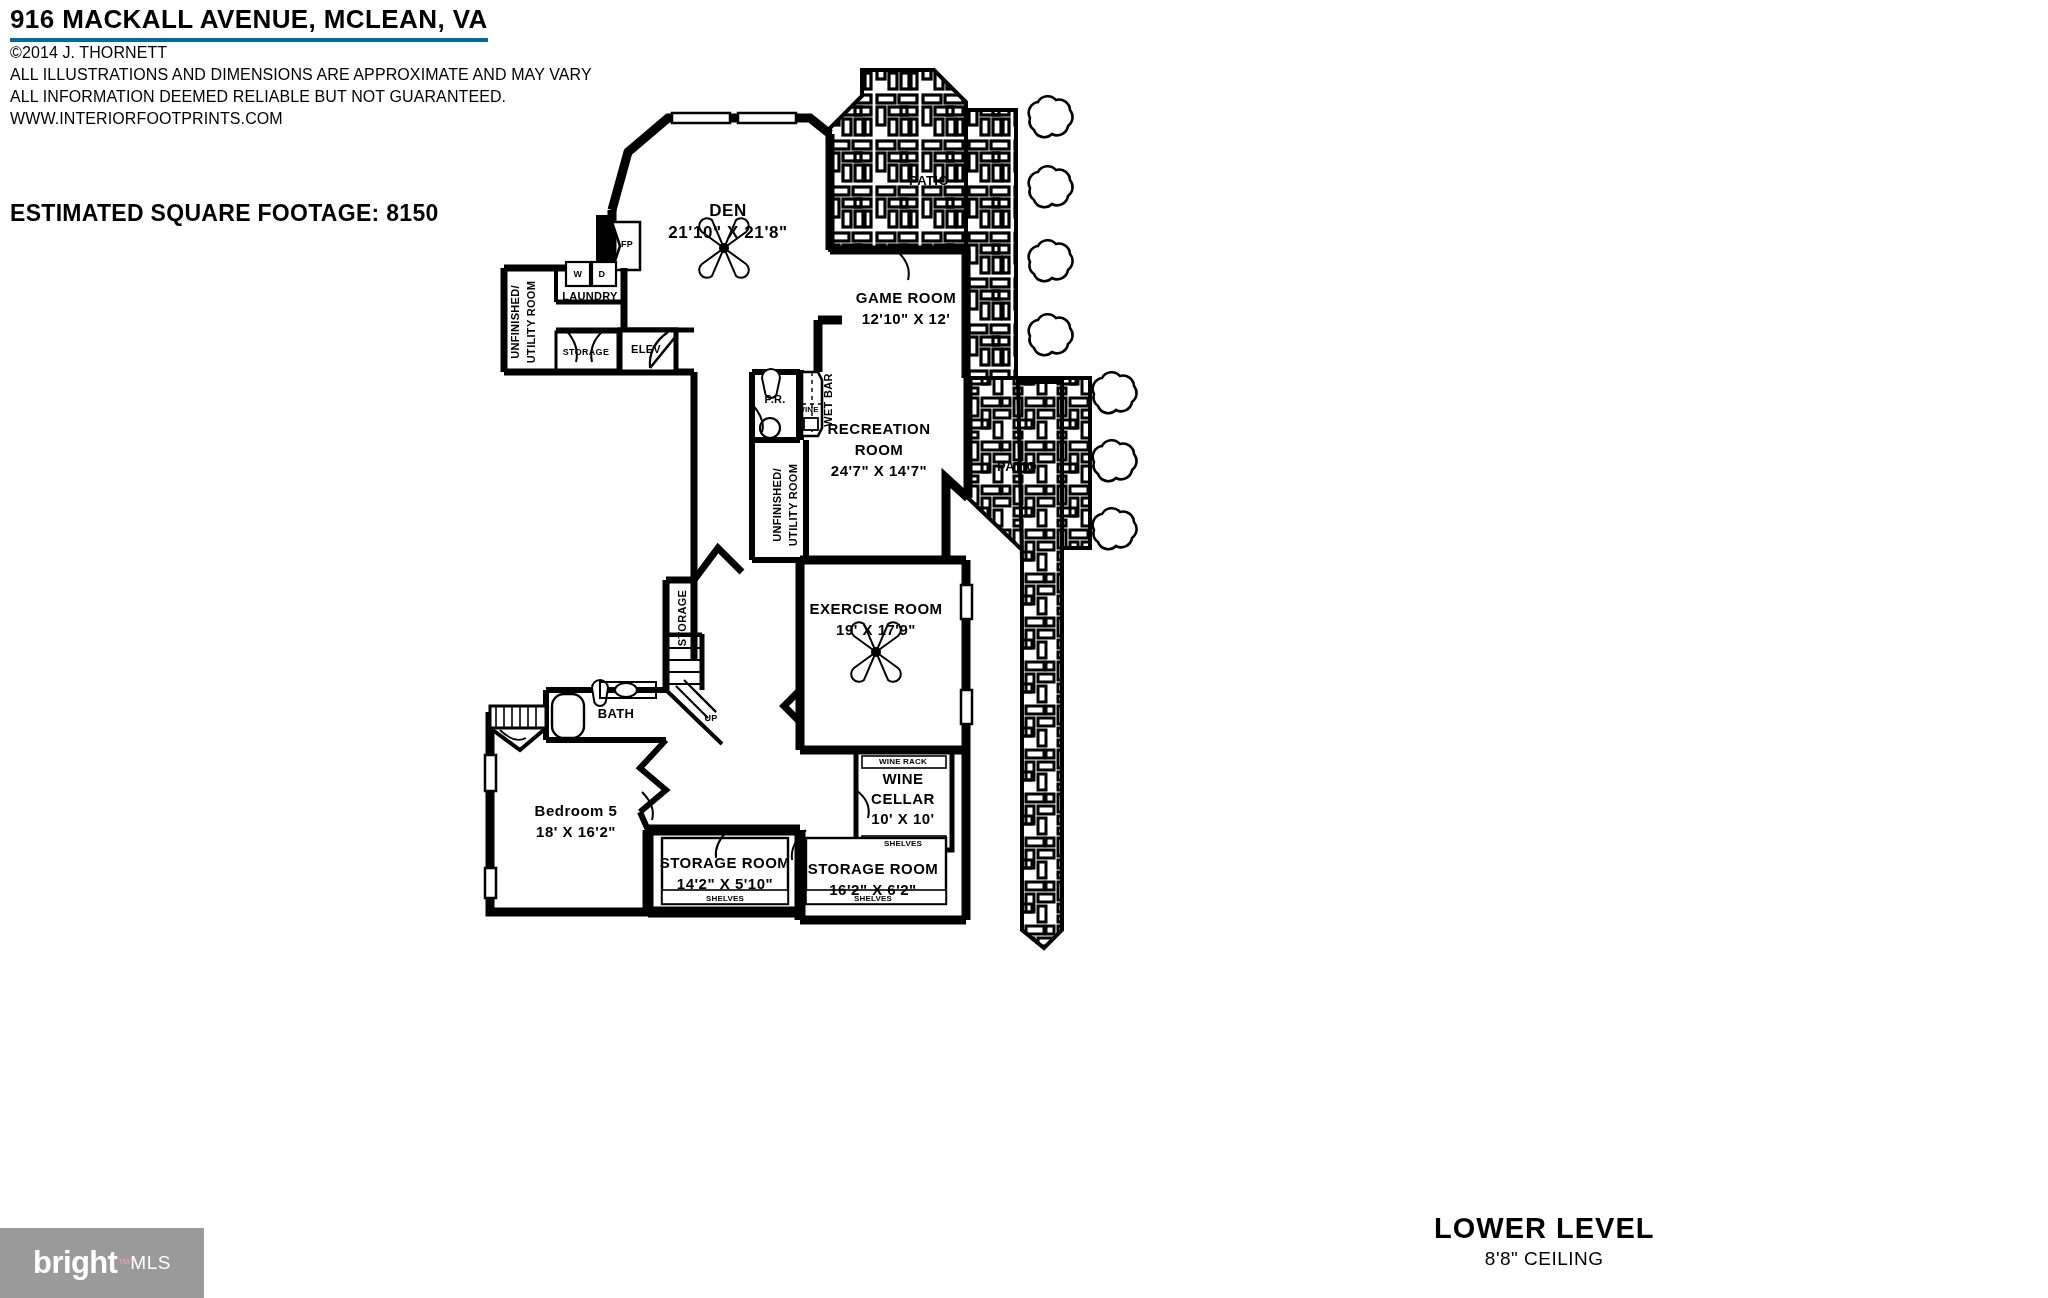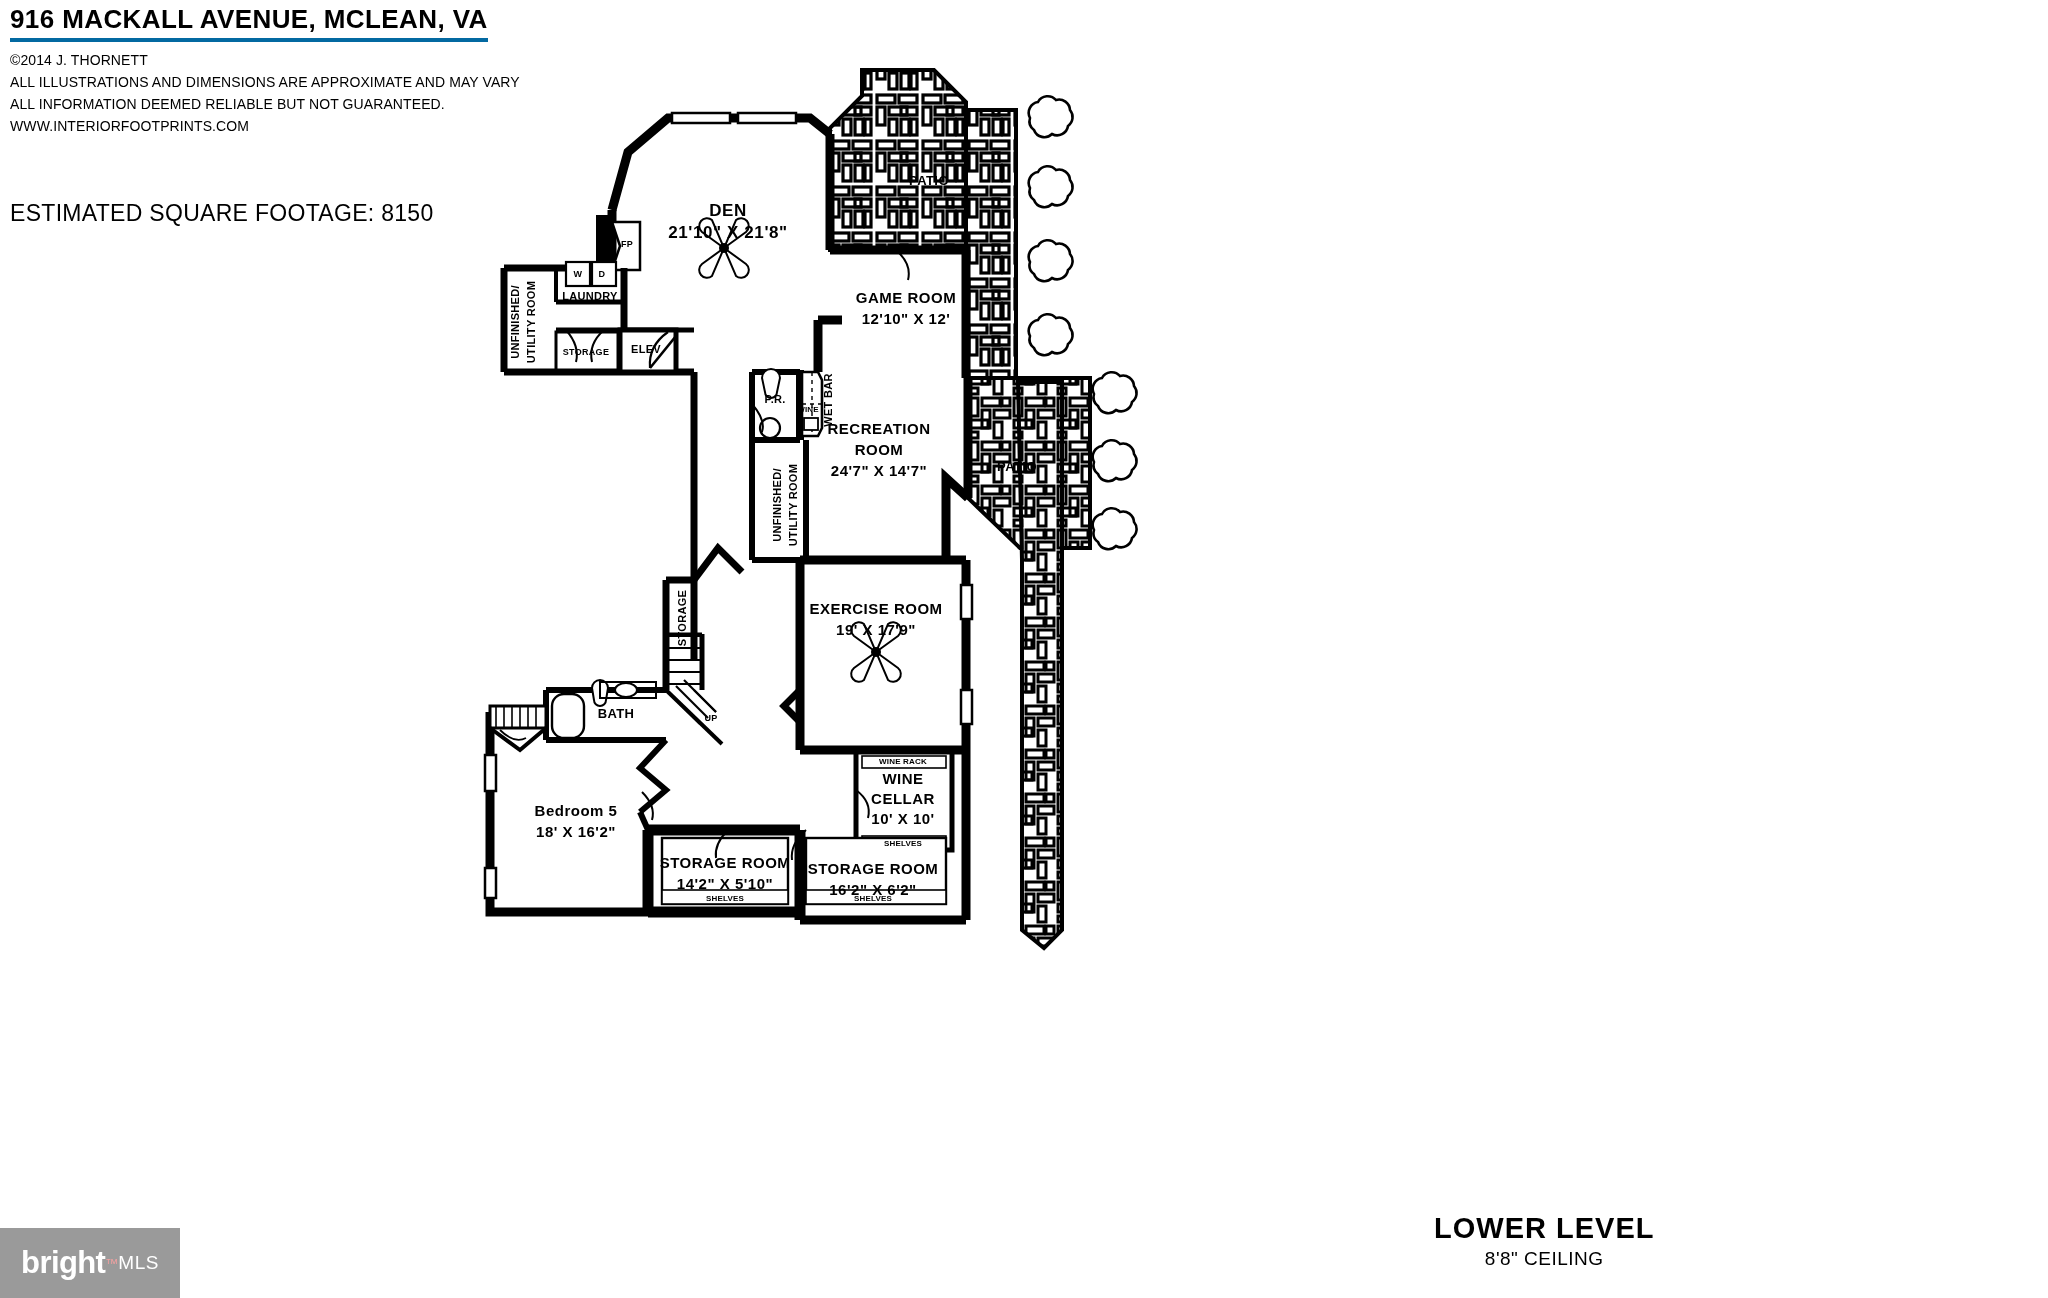--- a/index.html
+++ b/index.html
@@ -4,30 +4,30 @@
 <style>
   html,body{margin:0;padding:0;background:#ffffff;}
   body{width:2048px;height:1298px;position:relative;overflow:hidden;
        font-family:"Liberation Sans",sans-serif;color:#000;}
   #stage{position:absolute;left:0;top:0;width:2048px;height:1298px;}
 
   
   .hdr{position:absolute;left:10px;top:4px;}
   .hdr-title{font-size:26px;font-weight:700;letter-spacing:.4px;
              padding-bottom:3px;border-bottom:4px solid #0369a1;display:inline-block;}
-  .hdr-lines{margin-top:7px;font-size:14px;line-height:22px;letter-spacing:.1px;}
-  .hdr-sqft{position:absolute;left:10px;top:200px;font-size:23px;font-weight:400;letter-spacing:.3px;text-align:right;}
+  .hdr-lines{font-size:16px;line-height:22px;letter-spacing:.1px;}
+  .hdr-sqft{position:absolute;left:10px;top:200px;font-size:23px;font-weight:700;letter-spacing:.3px;text-align:right;}
 
   
   .lvl{position:absolute;left:1434px;top:1212px;text-align:left;}
   .lvl-main{font-size:29px;font-weight:700;letter-spacing:1px;}
   .lvl-sub{font-size:19px;margin-top:3px;letter-spacing:.5px;text-align:center;}
 
   
-  .wm{position:absolute;left:0;top:1228px;width:180px;height:70px;background:#9a9a9a;
+  .wm{position:absolute;left:0;top:1228px;width:204px;height:70px;background:#9a9a9a;
       display:flex;align-items:center;justify-content:center;}
   .wm-t1{font-size:31px;font-weight:700;color:#fff;letter-spacing:-.6px;}
   .wm-sup{font-size:13px;color:#f0a0a0;vertical-align:super;}
   .wm-t2{font-size:19px;color:#fff;letter-spacing:.5px;}
 
   
   svg.plan{position:absolute;left:0;top:0;width:2048px;height:1298px;}
   .rmlabel{font-family:"Liberation Sans",sans-serif;font-weight:700;text-anchor:middle;fill:#000;}
   .r18{font-size:17px;letter-spacing:.6px;}
   .r15{font-size:15px;letter-spacing:.5px;}

